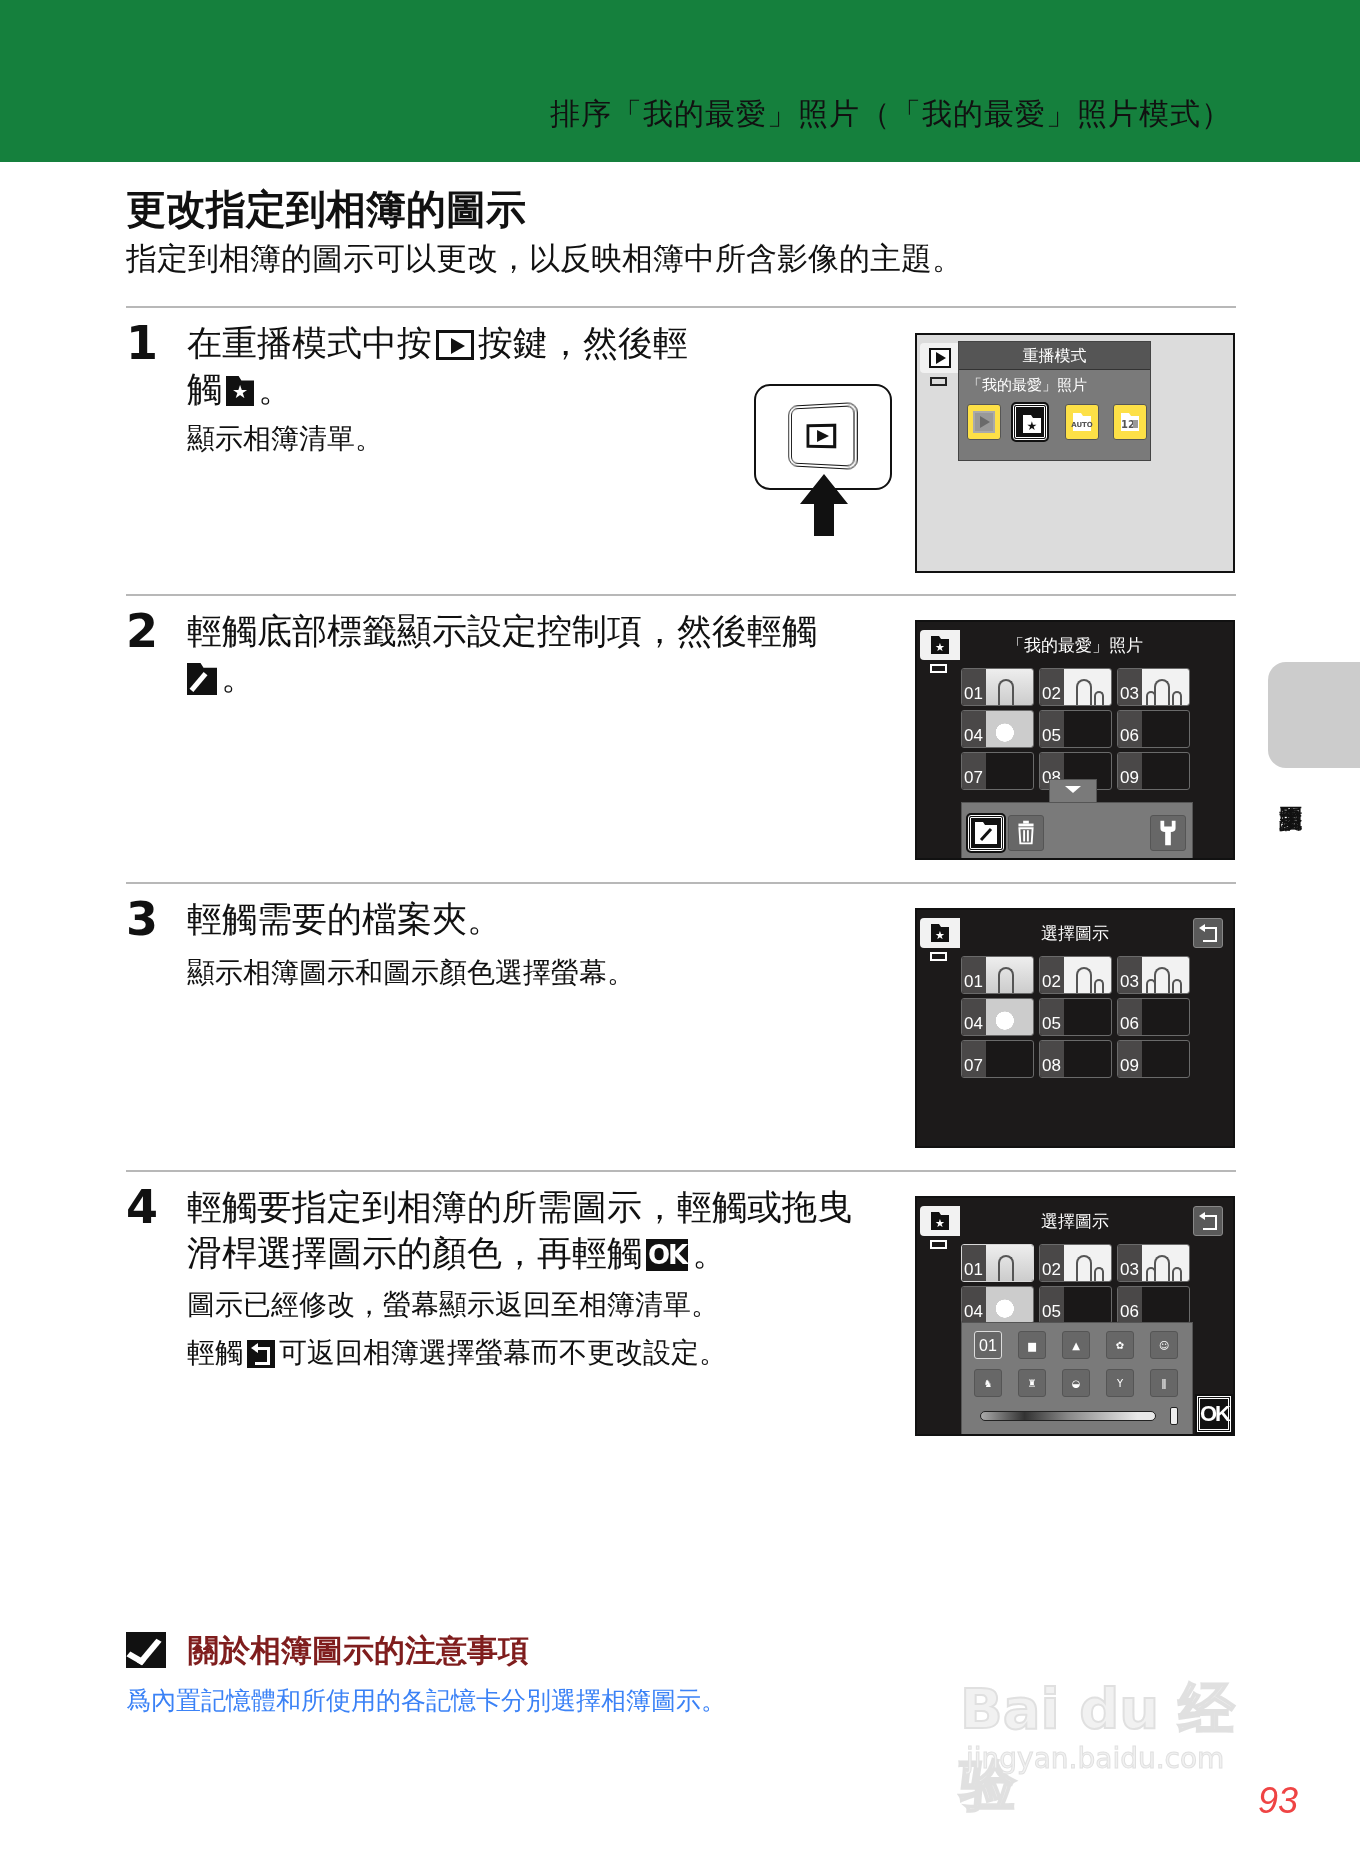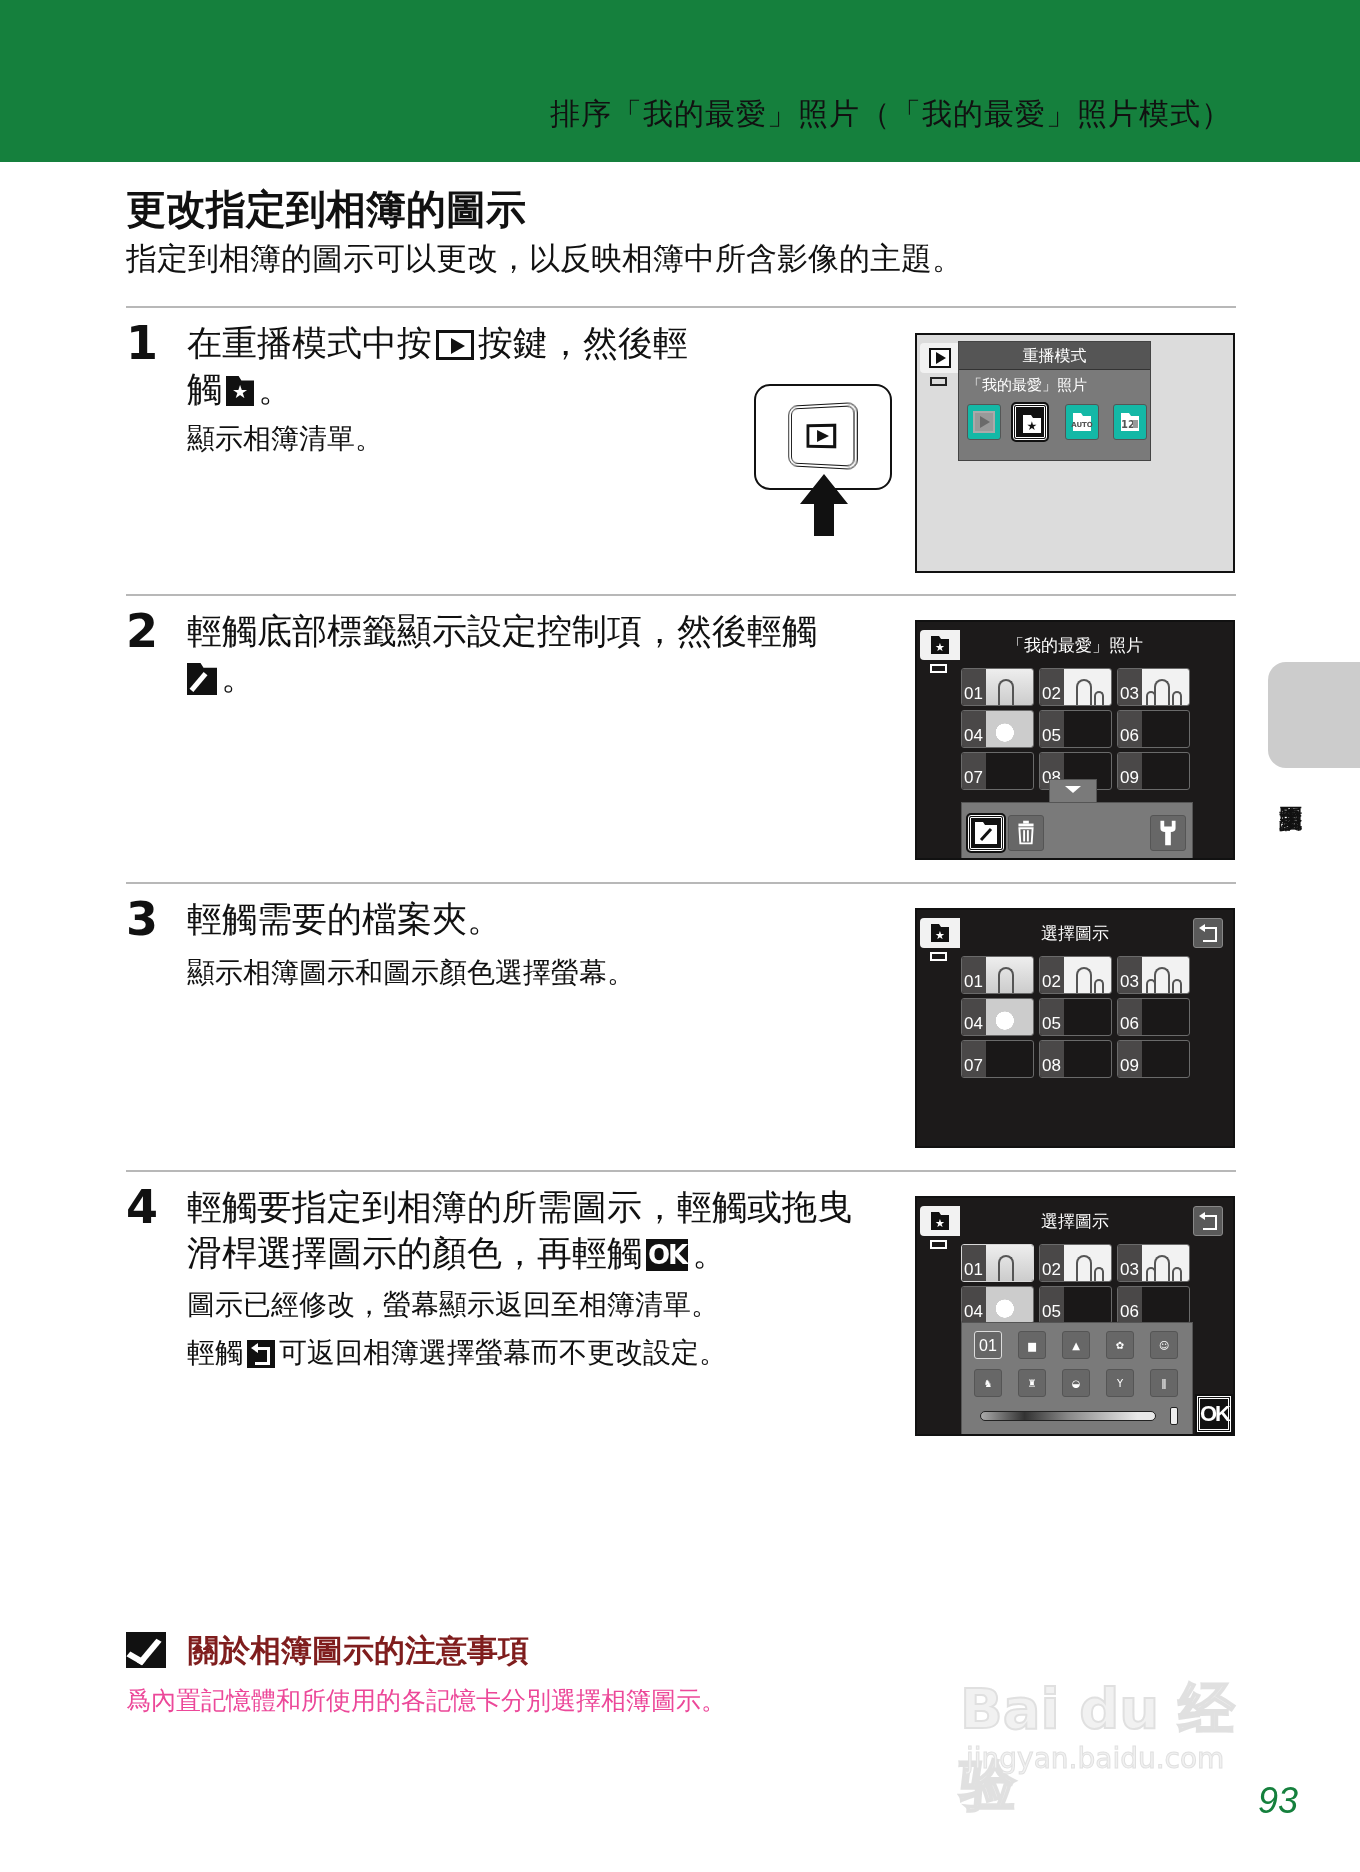--- a/index.html
+++ b/index.html
@@ -55,21 +55,21 @@
   .tile .thumb { position: absolute; left: 24px; top: 0; right: 0; bottom: 0; background: linear-gradient(180deg, #eee 0%, #ccc 100%); }
   .tile .thumb .fig { position: absolute; left: 12px; bottom: 0; width: 16px; height: 26px; border: 2px solid #555; border-bottom: none; border-radius: 8px 8px 0 0; }
   .tile .thumb .fig2 { position: absolute; left: 30px; bottom: 0; width: 10px; height: 14px; border: 2px solid #555; border-bottom: none; border-radius: 5px 5px 0 0; }
   .tile.sel { border-color: #d8d8d8; }
 
   
   .menu1 { position: absolute; left: 41px; top: 6px; width: 193px; height: 120px; background: #7a7a7a; border: 1px solid #444; }
   .menu1-head { height: 28px; background: #555; color: #fff; font-size: 16px; text-align: center; line-height: 28px; border-bottom: 1px solid #333; }
   .menu1-sub { color: #fff; font-size: 15px; padding: 6px 0 0 8px; height: 28px; }
   .menu1-icons { position: relative; height: 56px; }
-  .m1i { position: absolute; top: 6px; width: 34px; height: 36px; background: #14b8a6; border: 1px solid #555; border-radius: 3px; }
+  .m1i { position: absolute; top: 6px; width: 34px; height: 36px; background: #fde047; border: 1px solid #555; border-radius: 3px; }
   .m1i .glyph { position: absolute; left: 5px; top: 6px; width: 22px; height: 22px; }
   .m1i.sel { background: #111; border: 3px double #fff; outline: 2px solid #111; }
 
   
   .tabpull { position: absolute; left: 132px; top: 157px; width: 48px; height: 24px; background: #7a7a7a; border: 1px solid #555; border-bottom: none; }
   .tabpull::after { content: ""; position: absolute; left: 15px; top: 6px; border-top: 7px solid #fff; border-left: 8px solid transparent; border-right: 8px solid transparent; }
   .bar2 { position: absolute; left: 44px; top: 180px; width: 232px; height: 58px; background: #7a7a7a; border: 1px solid #555; }
   .bar2 .b { position: absolute; top: 12px; width: 36px; height: 36px; border-radius: 3px; background: #676767; border: 1px solid #555; }
   .bar2 .b.sel { background: #111; border: 3px double #fff; outline: 2px solid #111; }
 
@@ -82,26 +82,26 @@
   .okbtn { position: absolute; right: 2px; bottom: 2px; width: 34px; height: 36px; background: #111; border: 3px double #fff; outline: 2px solid #111; color: #fff; font-weight: bold; font-size: 22px; text-align: center; line-height: 30px; font-family: "Liberation Sans", sans-serif; letter-spacing: -2px; }
 
   
   .side-tab { position: absolute; left: 1268px; top: 662px; width: 92px; height: 106px; background: #cccccc; border-radius: 18px 0 0 18px; }
   .side-label { position: absolute; left: 1276px; top: 788px; width: 30px; font-size: 24px; line-height: 31px; writing-mode: vertical-rl; color: #111; }
 
   
   .note-check { position: absolute; left: 126px; top: 1632px; width: 40px; height: 36px; background: #111; }
   .note-check::after { content: ""; position: absolute; left: 9px; top: 2px; width: 12px; height: 24px; border-right: 6px solid #fff; border-bottom: 6px solid #fff; transform: rotate(30deg) skewX(-10deg); }
   .note-title { position: absolute; left: 188px; top: 1630px; font-size: 31px; font-weight: bold; color: #7f1d1d; }
-  .note-body { position: absolute; left: 126px; top: 1684px; font-size: 25px; color: #ec4899; }
+  .note-body { position: absolute; left: 126px; top: 1684px; font-size: 25px; color: #3b82f6; }
   .note-bullets { position: absolute; left: 126px; top: 1722px; font-size: 25px; color: #111; list-style: none; }
   .note-bullets li { height: 42px; padding-left: 20px; position: relative; }
   .note-bullets li::before { content: "•"; position: absolute; left: 0; top: 0; }
 
-  .page-number { position: absolute; left: 1258px; top: 1780px; font-size: 36px; font-style: italic; font-family: "Liberation Sans", sans-serif; color: #15803d; }
+  .page-number { position: absolute; left: 1258px; top: 1780px; font-size: 36px; font-style: italic; font-family: "Liberation Sans", sans-serif; color: #ef4444; }
 
   .watermark { position: absolute; left: 960px; top: 1632px; width: 320px; height: 150px; opacity: 0.55; }
   .wm-text { position: absolute; left: 0; top: 40px; font-size: 56px; font-weight: bold; color: #e6e6e6; -webkit-text-stroke: 2px #c8c8c8; font-family: "DejaVu Sans", sans-serif; }
   .wm-url { position: absolute; left: 6px; top: 110px; font-size: 28px; color: #e6e6e6; -webkit-text-stroke: 1px #c8c8c8; font-family: "DejaVu Sans", sans-serif; }
 </style>
 </head>
 <body>
 
 <div class="header-band">
   <div class="header-title">排序「我的最愛」照片（「我的最愛」照片模式）</div>

